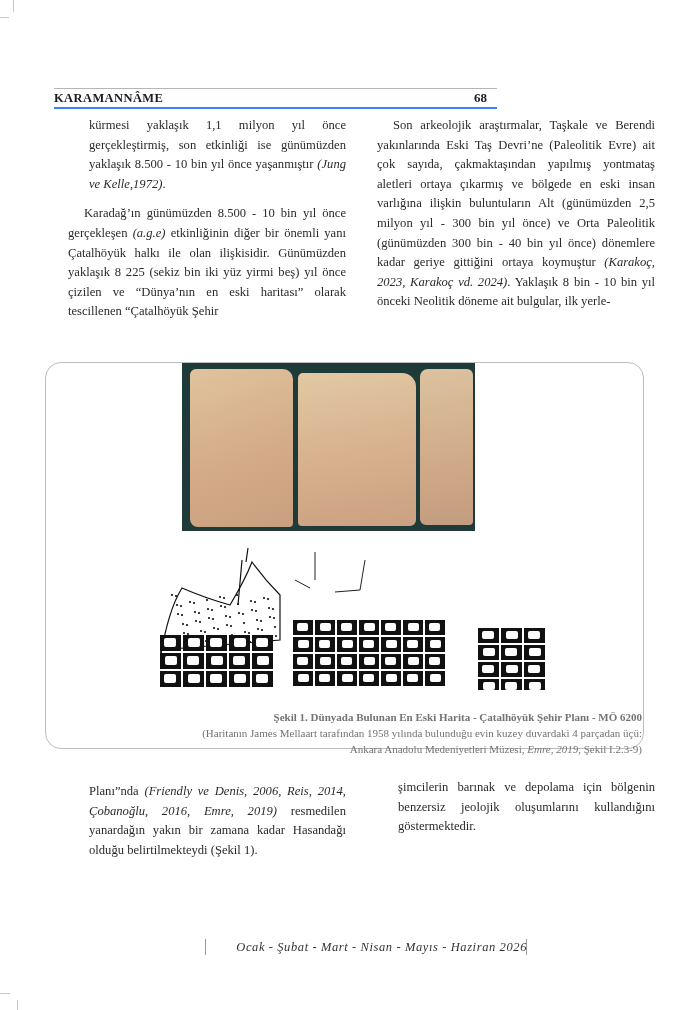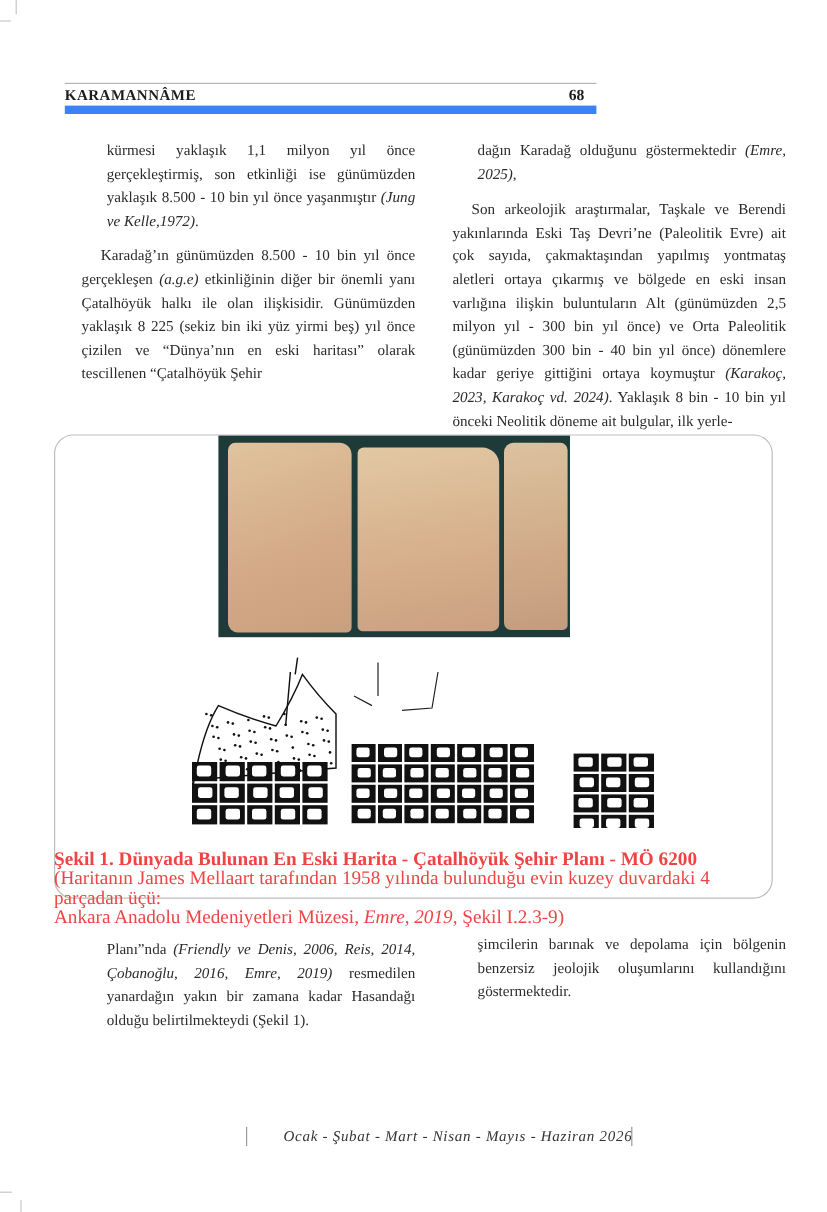--- a/index.html
+++ b/index.html
@@ -1,36 +1,36 @@
 <!DOCTYPE html>
 <html><head>
 <meta charset="utf-8">
 <style>
   html, body { margin: 0; padding: 0; background: #ffffff; }
   body { width: 689px; height: 1010px; position: relative; overflow: hidden;
          font-family: "Liberation Serif", "DejaVu Serif", serif; color: #2a2a2a; }
   .crop { position: absolute; background: #c8c8c8; }
-  .header { position: absolute; left: 54px; top: 69px; width: 443px; height: 18px;
-            border-top: 1px solid #b5b5b5; border-bottom: 7px solid #3b82f6; }
+  .header { position: absolute; left: 54px; top: 88px; width: 443px; height: 18px;
+            border-top: 1px solid #b5b5b5; border-bottom: 2px solid #3b82f6; }
   .header .title { position: absolute; left: 0; top: 2px; font-weight: bold; font-size: 12.5px; letter-spacing: 0.4px; color: #1c1c1c; }
   .header .pnum { position: absolute; right: 10px; top: 1px; font-weight: bold; font-size: 13px; color: #1c1c1c; }
   .col { position: absolute; font-size: 12.6px; line-height: 19.6px; text-align: justify; }
   .col p { margin: 0 0 10px 0; }
   .col p.ind { text-indent: 16px; }
   .col i { font-style: italic; }
   .col .cont { text-indent: 0; margin-left: 21px; }
   .figure-frame { position: absolute; left: 45px; top: 362px; width: 597px; height: 385px;
                   border: 1px solid #bdbdbd; border-radius: 16px; }
   .photo { position: absolute; left: 182px; top: 363px; width: 293px; height: 168px; background: #1e3b3a; overflow: hidden; }
   .tablet { position: absolute; background: #d9b48c; }
   .t1 { left: 8px; top: 6px; width: 103px; height: 158px; border-radius: 6px 10px 4px 8px; background: linear-gradient(160deg,#e0c39d,#d3a987 60%,#c9a07f); }
   .t2 { left: 116px; top: 10px; width: 118px; height: 153px; border-radius: 5px 14px 6px 4px; background: linear-gradient(170deg,#e2c8a4,#d7b08d 55%,#cba181); }
   .t3 { left: 238px; top: 6px; width: 53px; height: 156px; border-radius: 8px 6px 4px 6px; background: linear-gradient(170deg,#dcc29f,#d0aa88 60%,#c29c7e); }
   .sketch { position: absolute; left: 160px; top: 540px; width: 390px; height: 150px; }
-  .caption { position: absolute; left: 45px; top: 709px; width: 597px; text-align: left; font-size: 16px; line-height: 16px; color: #ef4444; }
+  .caption { position: absolute; left: 45px; top: 709px; width: 597px; text-align: right; font-size: 11px; line-height: 16px; color: #737373; }
   .caption .bold { font-weight: bold; }
   .footer { position: absolute; left: 205px; top: 937px; width: 322px; height: 22px; }
   .footer .bar { position: absolute; top: 2px; width: 1px; height: 16px; background: #9a9a9a; }
   .footer .text { position: absolute; left: 0; width: 100%; top: 3px; text-align: right; font-style: italic; font-size: 12.5px; letter-spacing: 0.6px; color: #333; }
 </style>
 </head>
 <body>
 
 <div class="crop" style="left:13px;top:0;width:1px;height:12px;"></div>
 <div class="crop" style="left:0;top:17px;width:9px;height:1px;"></div>
@@ -45,23 +45,20 @@
 <div class="col" style="left:68px;top:116px;width:278px;">
   <p class="cont">
     <span>kürmesi yaklaşık 1,1 milyon yıl önce gerçekleştirmiş, son etkinliği ise günümüzden yaklaşık 8.500 - 10 bin yıl önce yaşanmıştır </span><i>(Jung ve Kelle,1972)</i><span>.</span>
   </p>
   <p class="ind">
     <span>Karadağ’ın günümüzden 8.500 - 10 bin yıl önce gerçekleşen </span><i>(a.g.e)</i><span> etkinliğinin diğer bir önemli yanı Çatalhöyük halkı ile olan ilişkisidir. Günümüzden yaklaşık 8 225 (sekiz bin iki yüz yirmi beş) yıl önce çizilen ve “Dünya’nın en eski haritası” olarak tescillenen “Çatalhöyük Şehir</span>
   </p>
 </div>
 
 <div class="col" style="left:377px;top:116px;width:278px;">
-  <p class="cont">
-    <span>dağın Karadağ olduğunu göstermektedir </span><i>(Emre, 2025)</i><span>,</span>
-  </p>
   <p class="ind">
     <span>Son arkeolojik araştırmalar, Taşkale ve Berendi yakınlarında Eski Taş Devri’ne (Paleolitik Evre) ait çok sayıda, çakmaktaşından yapılmış yontmataş aletleri ortaya çıkarmış ve bölgede en eski insan varlığına ilişkin buluntuların Alt (günümüzden 2,5 milyon yıl - 300 bin yıl önce) ve Orta Paleolitik (günümüzden 300 bin - 40 bin yıl önce) dönemlere kadar geriye gittiğini ortaya koymuştur </span><i>(Karakoç, 2023, Karakoç vd. 2024)</i><span>. Yaklaşık 8 bin - 10 bin yıl önceki Neolitik döneme ait bulgular, ilk yerle-</span>
   </p>
 </div>
 
 <div class="figure-frame"></div>
 
 <div class="photo" title="Çatalhöyük wall painting fragments photo">
   <div class="tablet t1"></div>
   <div class="tablet t2"></div>

